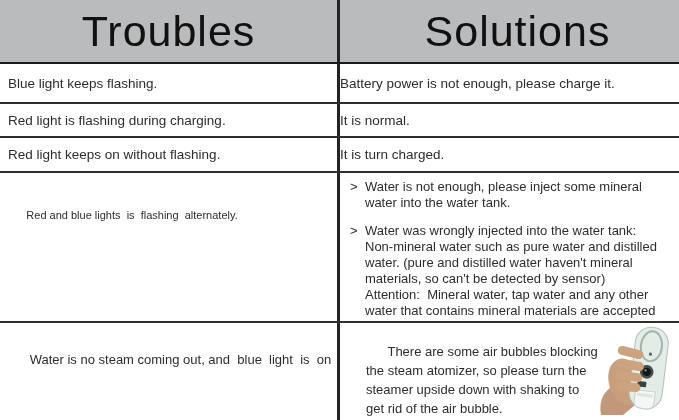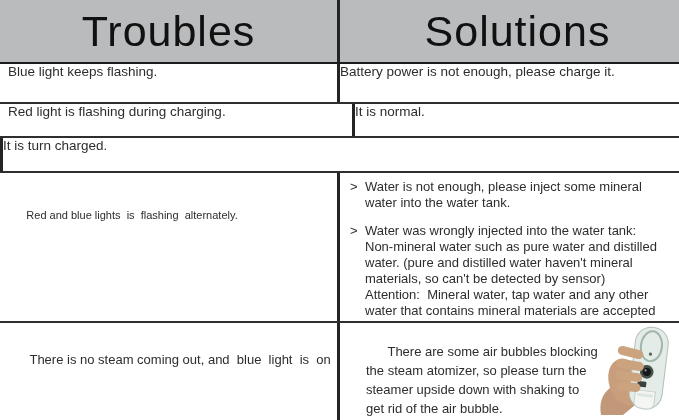--- a/index.html
+++ b/index.html
@@ -21,26 +21,26 @@
   
   .r-head { height:64px; background:#b9bbbd; border-bottom:2px solid #1c1c1c; }
   .r-head .cell {
     display:flex; align-items:center; justify-content:center;
     font-size:43px; letter-spacing:1px; color:#111; padding:0;
   }
   .r-head .cr { padding-left:16px; }
 
   
   .r1 { height:40px; }
-  .r2 { height:34px;gap:15px; }
+  .r2 { height:34px; }
   .r3 { height:35px; }
   .r4 { height:150px; }
   .r5 { height:97px; }
   .r1,.r2,.r3,.r4 { border-bottom:2px solid #2e2e2e; }
-  .r1 .cell,.r2 .cell,.r3 .cell { display:flex; align-items:flex-start; font-size:13.5px; }
+  .r1 .cell,.r2 .cell,.r3 .cell { display:flex; align-items:center; font-size:13.5px; }
   .r4 .cl { padding-top:24px; font-size:11px; white-space:pre; }
   .r4 .cr { padding-top:6px; padding-left:10px; }
   .r5 .cl { padding-top:14px; font-size:13px; white-space:pre; }
   .r5 .cr { padding-left:26px; font-size:13px; line-height:19px; white-space:pre; }
 
   .bullet { display:flex; gap:5px; font-size:13px; line-height:16px; }
   .bullet + .bullet { margin-top:12px; }
   .marker { width:10px; flex-shrink:0; }
   .btext { white-space:pre; }
 
@@ -72,20 +72,23 @@
   <div class="row r2">
     <div class="cell cl">
       <span>Red light is flashing during charging.</span>
     </div>
     <div class="cell cr">
       <span>It is normal.</span>
     </div>
   </div>
 
   <div class="row r3">
+    <div class="cell cl">
+      <span>Red light keeps on without flashing.</span>
+    </div>
     <div class="cell cr">
       <span>It is turn charged.</span>
     </div>
   </div>
 
   <div class="row r4">
     <div class="cell cl">
       <span>Red and blue lights  is  flashing  alternately.</span>
     </div>
     <div class="cell cr">
@@ -101,21 +104,21 @@
 water. (pure and distilled water haven't mineral
 materials, so can't be detected by sensor)
 Attention:  Mineral water, tap water and any other
 water that contains mineral materials are accepted</span>
       </div>
     </div>
   </div>
 
   <div class="row r5">
     <div class="cell cl">
-      <span>There is no steam coming out, and  blue  light  is  on</span>
+      <span>Water is no steam coming out, and  blue  light  is  on</span>
     </div>
     <div class="cell cr">
       <span>There are some air bubbles blocking
 the steam atomizer, so please turn the
 steamer upside down with shaking to
 get rid of the air bubble.</span>
       <svg class="photo" width="86" height="90" viewBox="0 0 86 90" aria-hidden="true">
 
         <path d="M8 90 Q5 72 17 63 L36 54 42 80 30 90 Z" fill="#c1987a"></path>
 

